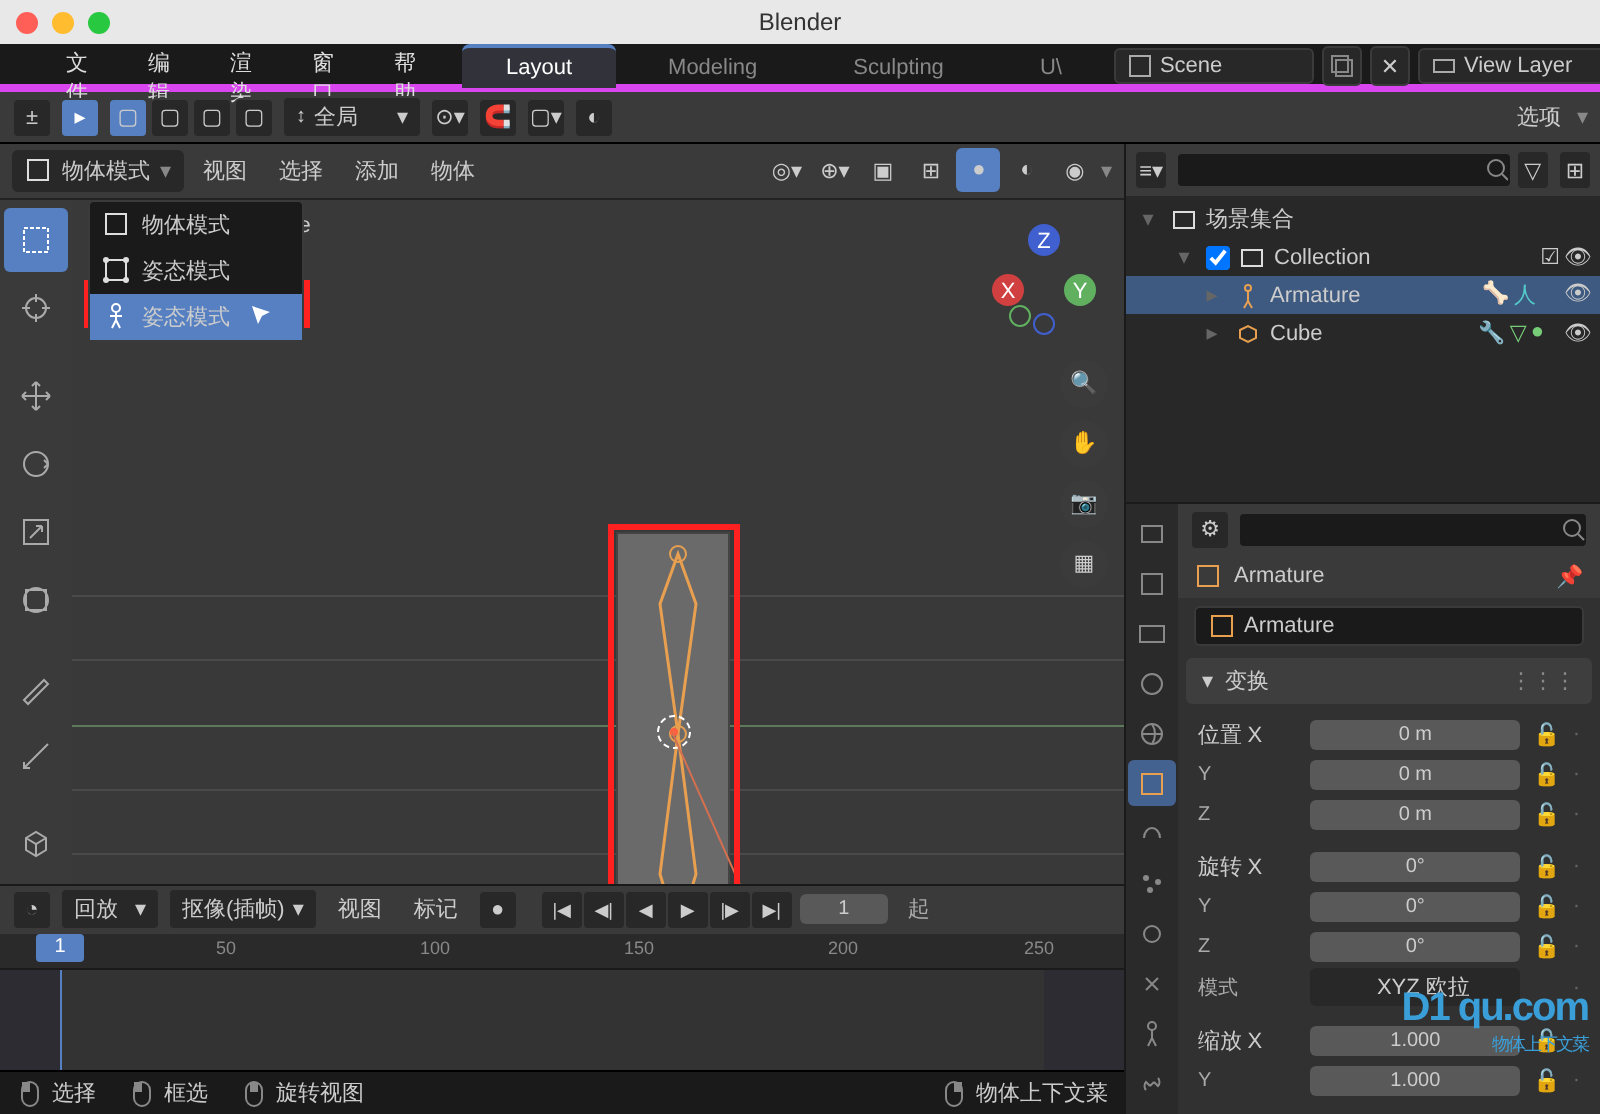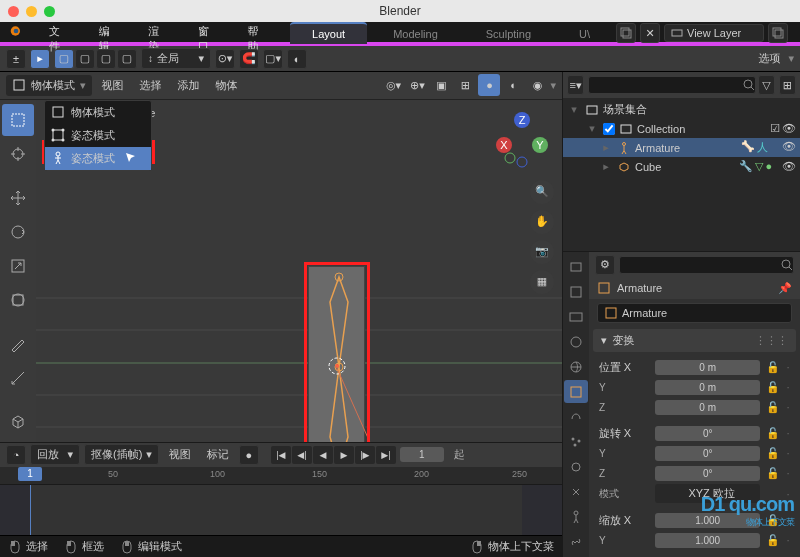--- a/index.html
+++ b/index.html
@@ -105,20 +105,26 @@
   <span class="menu-item">文件</span>
   <span class="menu-item">编辑</span>
   <span class="menu-item">渲染</span>
   <span class="menu-item">窗口</span>
   <span class="menu-item">帮助</span>
   <div class="scene-bar">
     <span class="ws-tab active">Layout</span>
     <span class="ws-tab">Modeling</span>
     <span class="ws-tab">Sculpting</span>
     <span class="ws-tab">U\</span>
+    <div class="scene-drop">
+      <svg width="12" height="12">
+          <rect x="1" y="1" width="10" height="10" fill="none" stroke="#aaa"></rect>
+        </svg>
+      <span>Scene</span>
+    </div>
     <div class="icon-btn">
         <svg width="12" height="12">
           <rect x="1" y="1" width="8" height="8" fill="none" stroke="#888"></rect>
           <rect x="3" y="3" width="8" height="8" fill="none" stroke="#888"></rect>
         </svg>
       </div>
     <div class="icon-btn">✕</div>
     <div class="scene-drop">
       <svg width="12" height="12">
           <rect x="1" y="3" width="10" height="6" fill="none" stroke="#aaa"></rect>
@@ -379,21 +385,21 @@
             <rect x="3" y="1" width="8" height="12" rx="4" fill="none" stroke="#888"></rect>
             <rect x="3" y="1" width="4" height="5" fill="#888"></rect>
           </svg>
           <span>框选</span>
         </div>
       <div class="st-item">
           <svg width="14" height="14">
             <rect x="3" y="1" width="8" height="12" rx="4" fill="none" stroke="#888"></rect>
             <rect x="5" y="1" width="4" height="5" fill="#888"></rect>
           </svg>
-          <span>编辑模式</span>
+          <span>旋转视图</span>
         </div>
       <div class="st-item" style="margin-left:auto">
           <svg width="14" height="14">
             <rect x="3" y="1" width="8" height="12" rx="4" fill="none" stroke="#888"></rect>
             <rect x="7" y="1" width="4" height="5" fill="#888"></rect>
           </svg>
           <span>物体上下文菜</span>
         </div>
     </div>
   </div>

